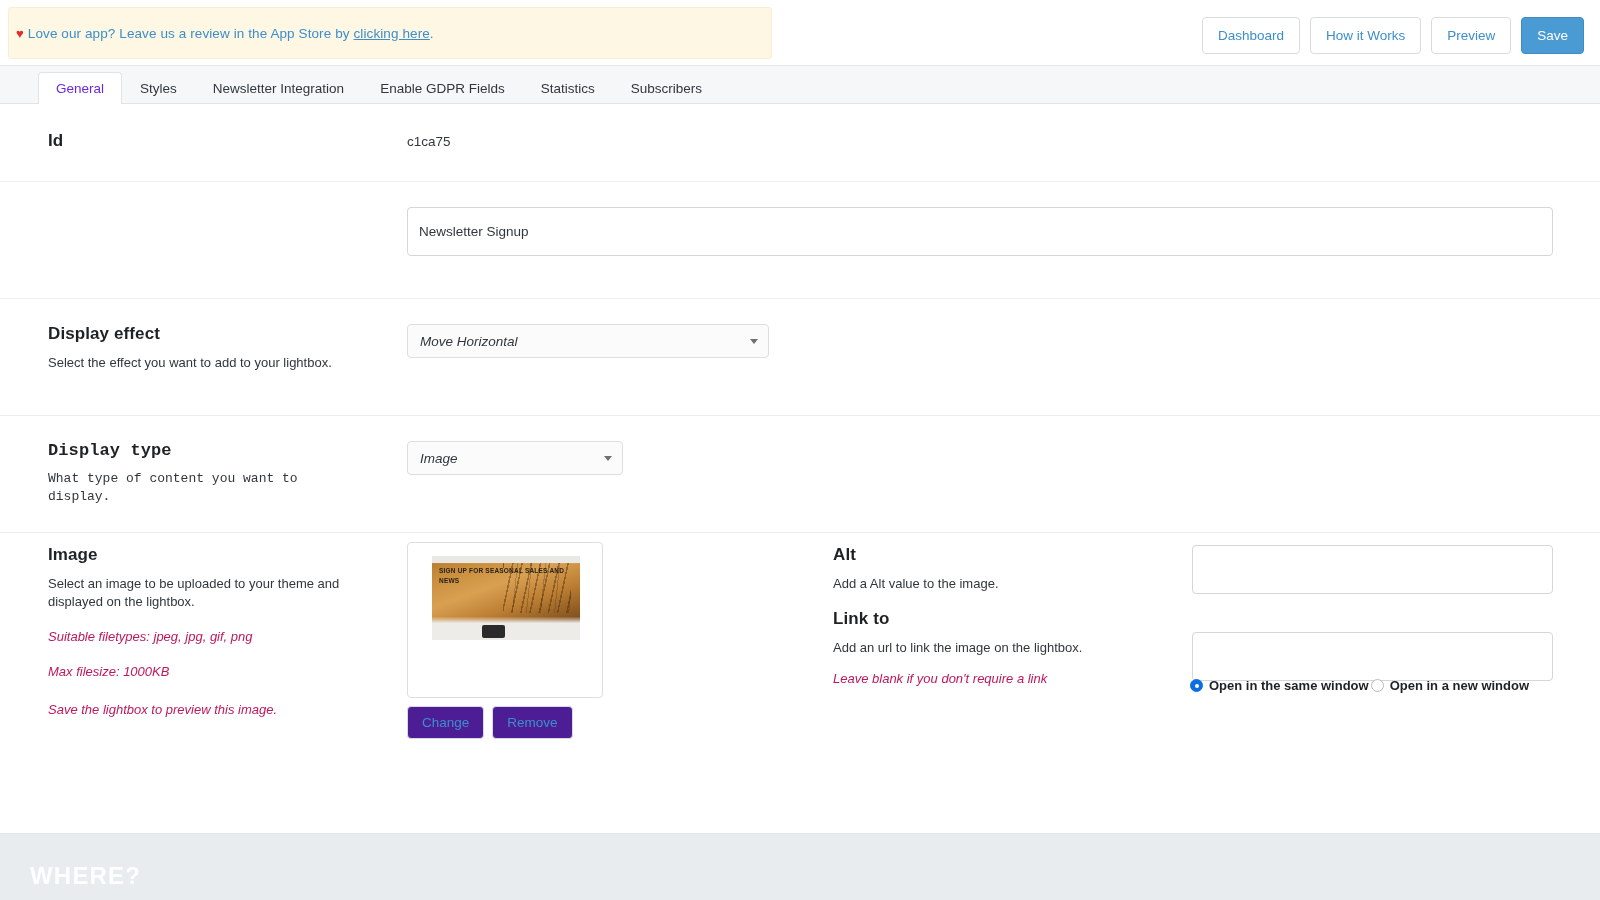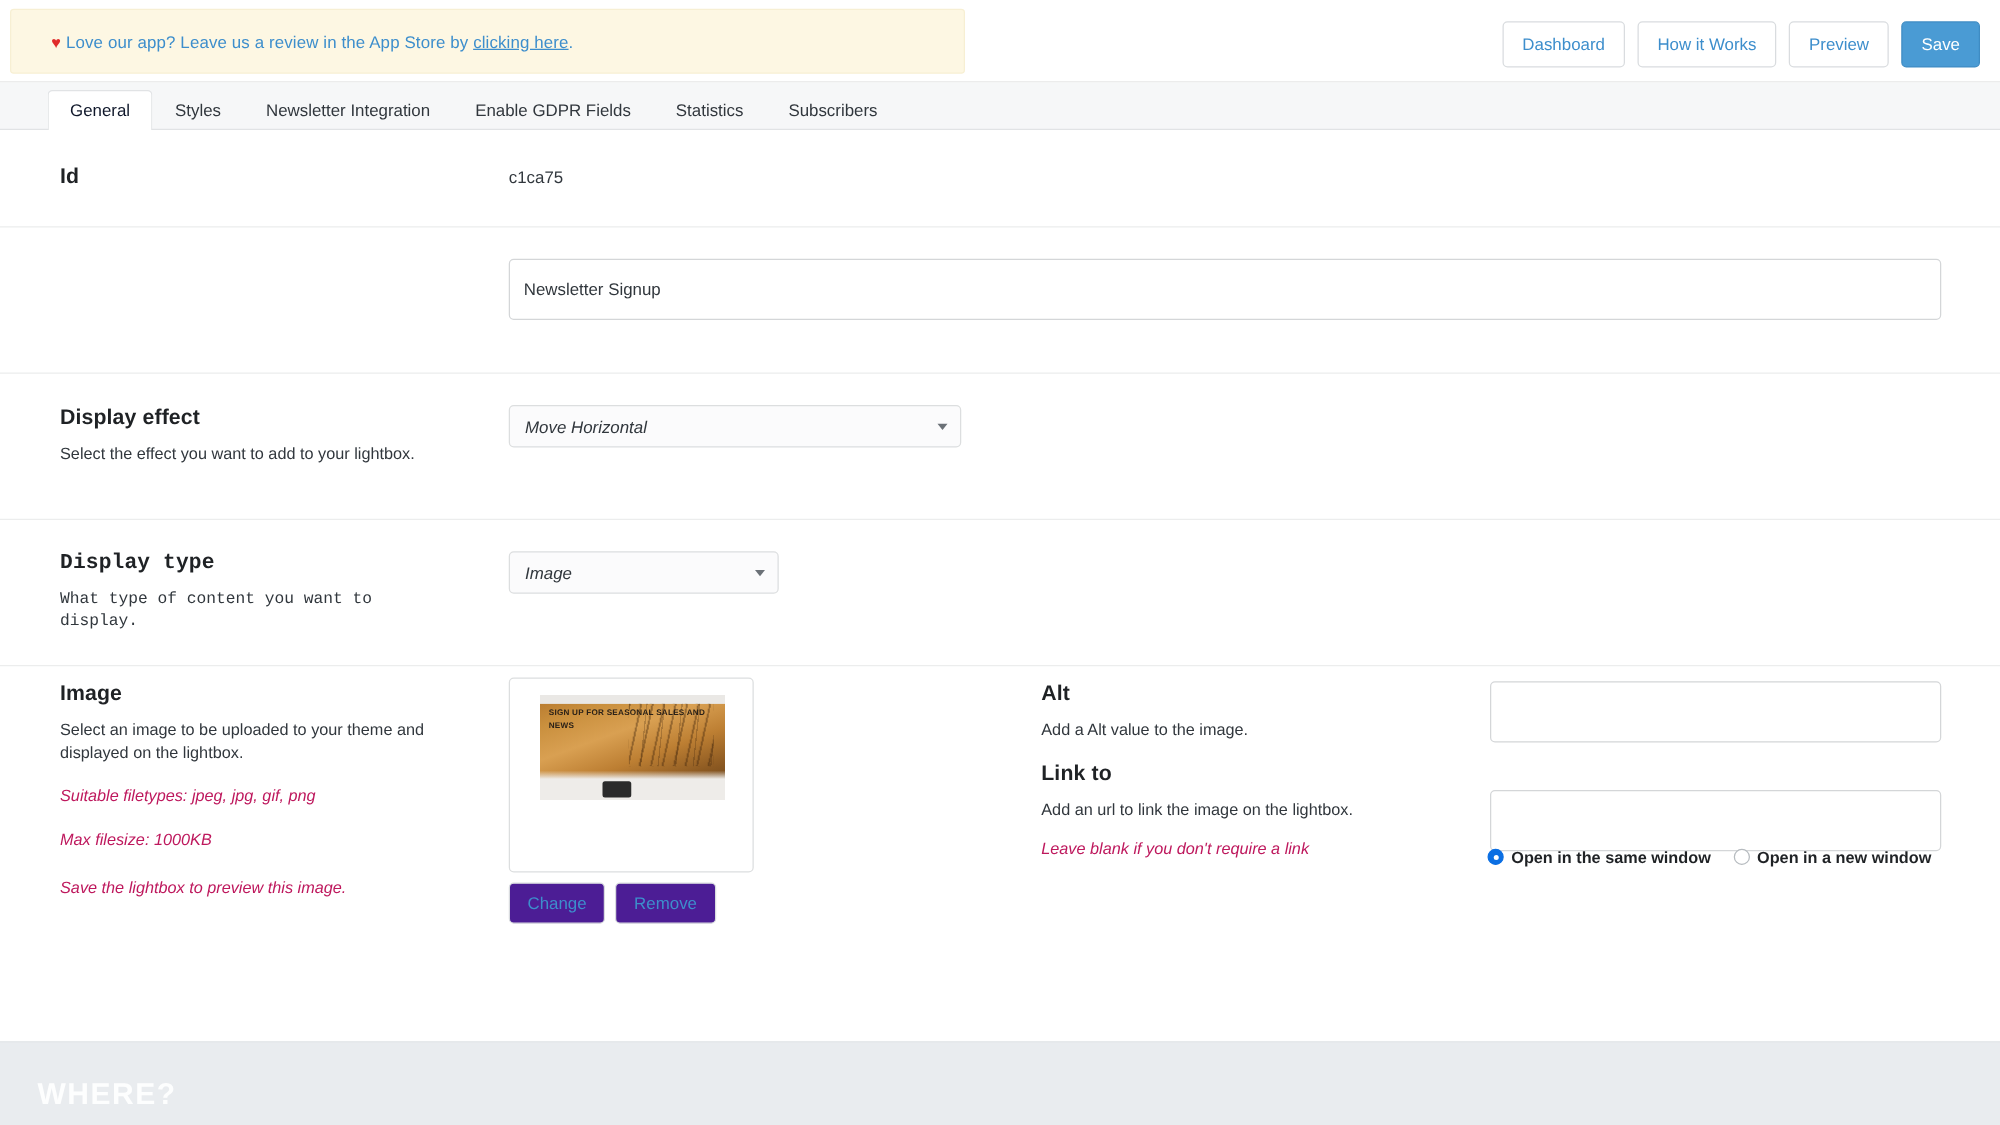--- a/index.html
+++ b/index.html
@@ -20,21 +20,21 @@
   }
   .review-banner {
     position: absolute;
     left: 8px; top: 7px;
     width: 764px; height: 52px;
     background: #fdf7e3;
     border: 1px solid #f7efd3;
     border-radius: 3px;
     display: flex;
     align-items: center;
-    padding-left: 32px;
+    padding-left: 7px;
   }
   .banner-text {
     font-size: 13.5px;
     color: #3d8ecc;
     letter-spacing: .1px;
   }
   .heart-icon {
     color: #e02b2b;
     font-size: 13px;
     margin-right: 4px;
@@ -93,21 +93,21 @@
     cursor: pointer;
     border: 1px solid transparent;
     border-bottom: none;
     border-radius: 4px 4px 0 0;
     position: relative;
     top: 1px;
   }
   .tab.active {
     background: #ffffff;
     border-color: #e1e3e5;
-    color: #0f172a;
+    color: #6d28d9;
   }
 
   
   .content { background: #ffffff; }
   .section {
     position: relative;
     border-bottom: 1px solid #eceded;
     padding: 0 48px;
   }
   .sec-id      { height: 78px; }
@@ -257,21 +257,21 @@
   }
 
   .alt-col { position: absolute; left: 833px; }
   .right-inputs { position: absolute; left: 1192px; }
 
   .radio-row {
     position: absolute;
     left: 1190px; top: 145px;
     display: flex;
     align-items: center;
-    gap: 18px;
+    gap: 2px;
   }
   .radio-item {
     display: flex;
     align-items: center;
     gap: 6px;
     cursor: pointer;
   }
   .radio-dot {
     width: 13px; height: 13px;
     border-radius: 50%;

